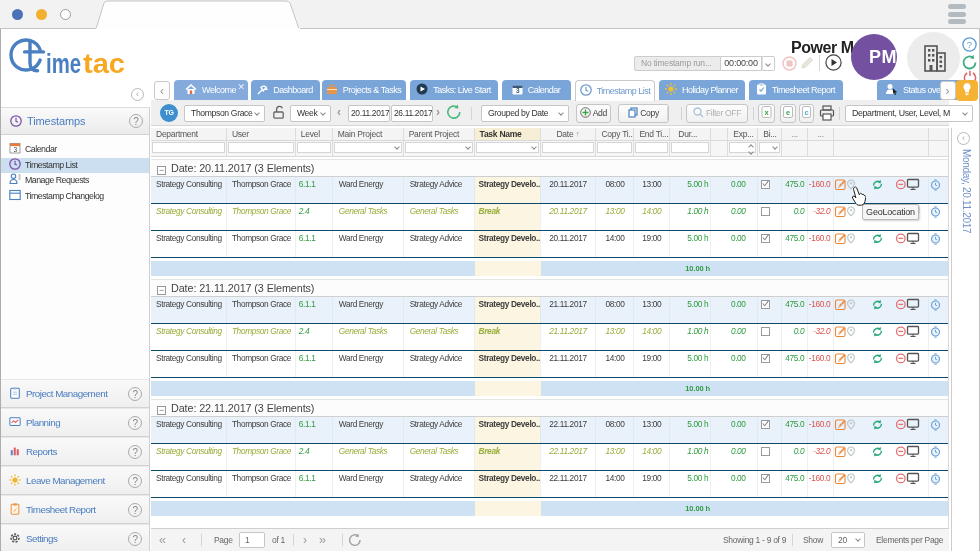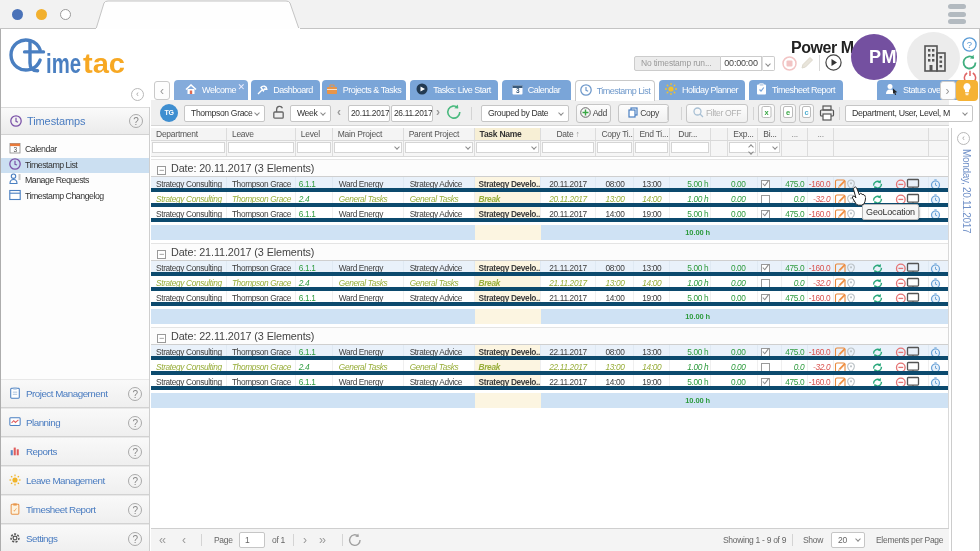--- a/index.html
+++ b/index.html
@@ -34,21 +34,21 @@
 .tbtn{position:absolute;top:4px;height:19px;background:linear-gradient(#fdfdfd,#f0f0f0);border:1px solid #c6c6c6;border-radius:3px;line-height:17px;text-align:center;color:#444}
 .tsep{position:absolute;top:7px;width:1px;height:13px;background:#d4d4d4}
 .tchev{position:absolute;top:5px;font-size:12px;color:#9a9a9a;font-weight:bold}
 
 #grid{position:absolute;left:151px;top:128px;width:798px;height:400px;font-size:8.3px;color:#3c3c3c;letter-spacing:-0.35px;border-right:1px solid #d9d9d9}
 .hrow{display:flex;height:13px;background:#f4f4f4;border-bottom:1px solid #d9d9d9;line-height:12px;color:#555;font-size:8.5px;letter-spacing:-0.25px}
 .frow{display:flex;height:16px;background:#f6f6f6;border-bottom:1px solid #d9d9d9}
 .hc{border-right:1px solid #dcdcdc;padding-left:5px;overflow:hidden;white-space:nowrap}
 .fc{border-right:1px solid #dcdcdc;position:relative}
 .finp{position:absolute;left:1px;top:1px;right:1px;bottom:3px;background:#fff;border:1px solid #d5d5d5}
-.r{display:flex;height:15px;line-height:14px;border-bottom:4px solid #0c4a6e;background:#fff}
+.r{display:flex;height:27px;line-height:14px;border-bottom:1px solid #0c4a6e;background:#fff}
 .r>div{overflow:hidden;white-space:nowrap;border-right:1px solid #efefef}
 .rblue{background:#e9f1fa}
 .rblue>div{border-right:1px solid #dfe9f3}
 .c1{width:76px;padding-left:5px}
 .c2{width:69px;padding-left:5px}
 .c3{width:37px;padding-left:3px;font-weight:normal;color:#2e9b3e}
 .c4{width:71px;padding-left:6px}
 .c5{width:71px;padding-left:6px}
 .c6{width:66px;padding-left:4px;font-weight:bold;background:#fcf5e1}
 .c7{width:56px;text-align:center}
@@ -299,21 +299,21 @@
       <rect x="1.5" y="5" width="13" height="6" rx="1" fill="none" stroke="#555" stroke-width="1.2"></rect>
       <rect x="4" y="9" width="8" height="6" fill="#fff" stroke="#555" stroke-width="1.2"></rect>
     </svg>
   <div class="tsep" style="left:688px"></div>
   <div class="tbox" style="left:694px;width:128px;font-size:8.8px">Department, User, Level, M<span class="chev" style="right:5px;top:5px"></span></div>
 </div>
 
 <div id="grid">
   <div class="hrow">
     <div class="hc" style="width:76px">Department</div>
-    <div class="hc" style="width:69px">Leave</div>
+    <div class="hc" style="width:69px">User</div>
     <div class="hc" style="width:37px">Level</div>
     <div class="hc" style="width:71px">Main Project</div>
     <div class="hc" style="width:71px">Parent Project</div>
     <div class="hc" style="width:66px;background:#f7efd5;font-weight:bold;color:#333">Task Name</div>
     <div class="hc" style="width:56px;text-align:center;padding-left:0">Date <span style="color:#999">↑</span></div>
     <div class="hc" style="width:38px">Copy Ti...</div>
     <div class="hc" style="width:36px">End Ti...</div>
     <div class="hc" style="width:41px;padding-left:8px">Dur...</div>
     <div class="hc" style="width:17px"></div>
     <div class="hc" style="width:30px">Exp...</div>

